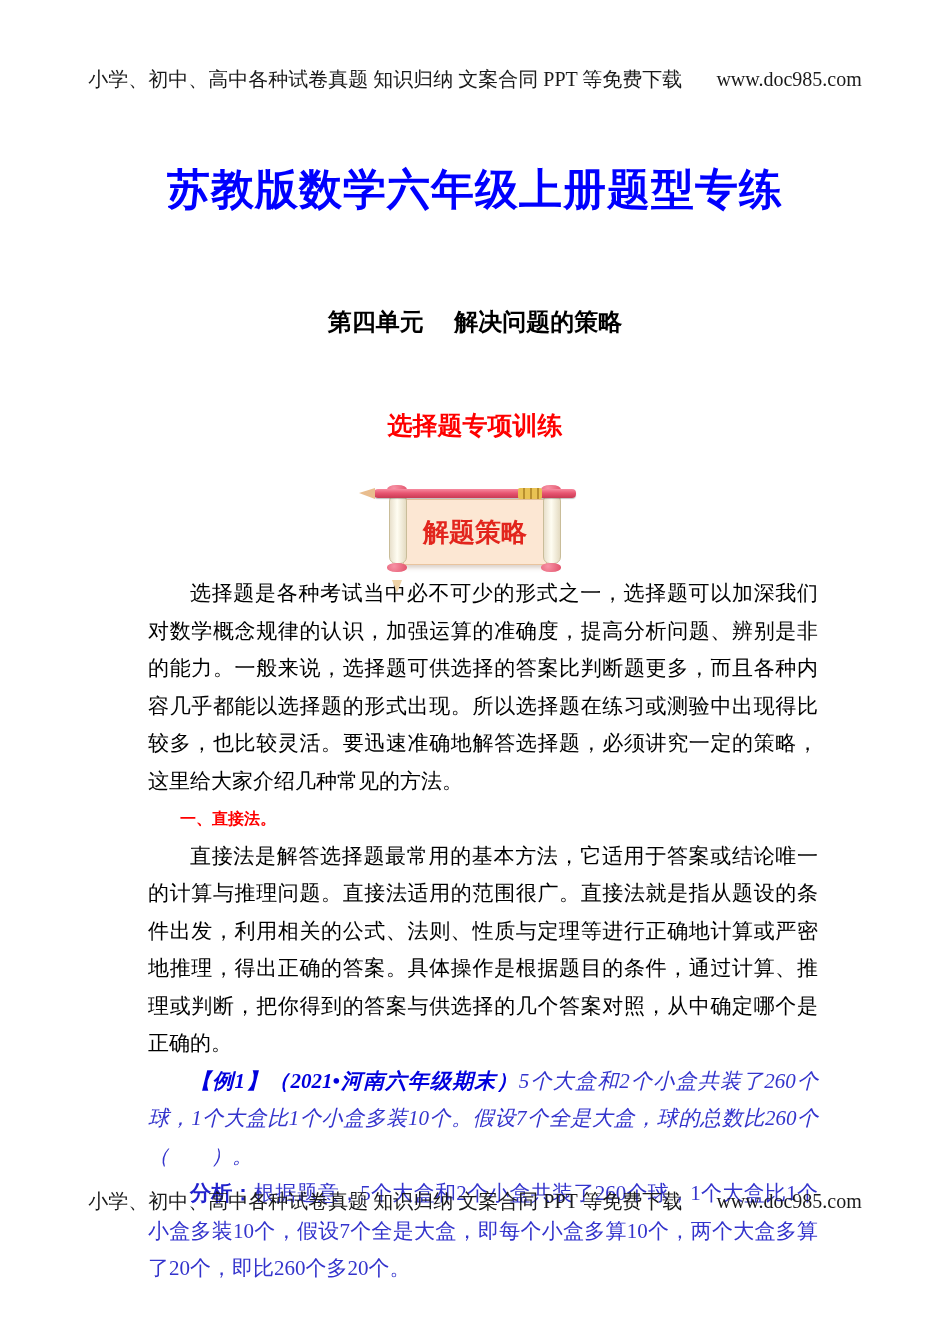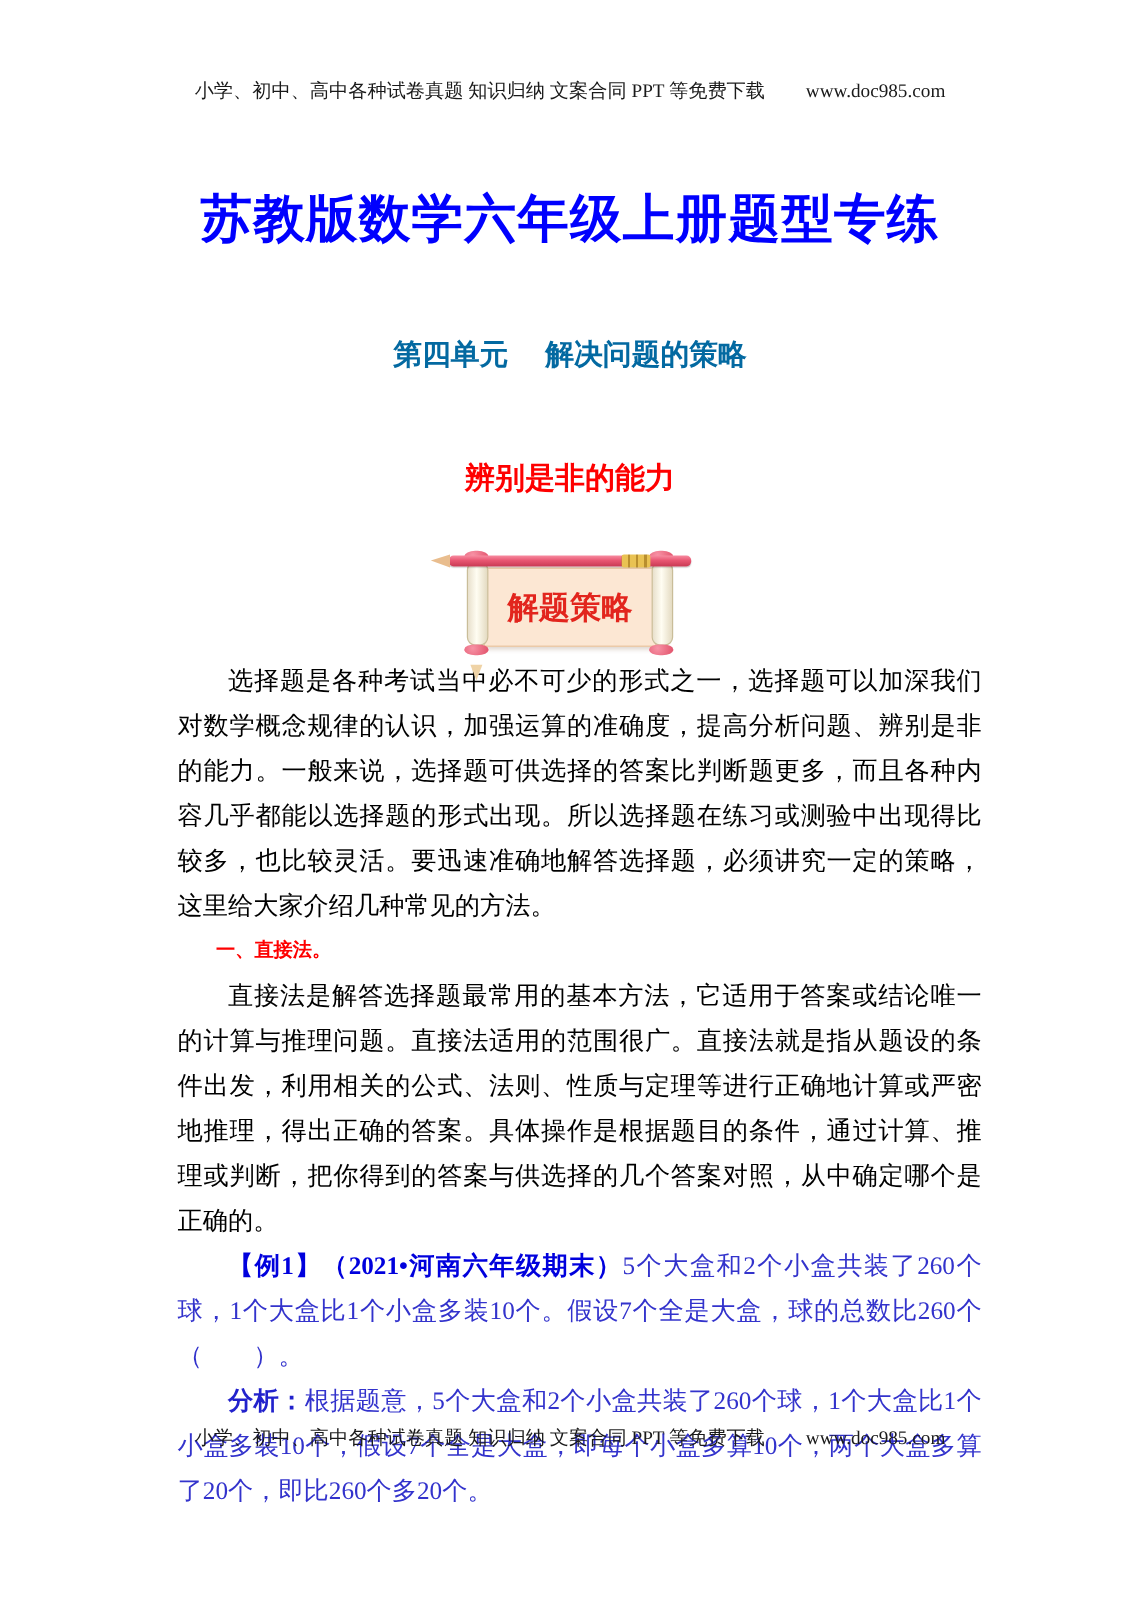--- a/index.html
+++ b/index.html
@@ -1,31 +1,31 @@
 <!DOCTYPE html>
 <html><head>
 <meta charset="utf-8">
 <style>
   html,body{margin:0;padding:0;background:#ffffff;}
   body{width:950px;height:1344px;position:relative;overflow:hidden;
        font-family:"Liberation Serif","DejaVu Serif",serif;color:#000;}
 
   
-  .site-bar{width:100%;text-align:center;font-size:16px;color:#1a1a1a;
+  .site-bar{width:100%;text-align:center;font-size:20px;color:#1a1a1a;
             font-family:"Liberation Serif","DejaVu Serif",serif;white-space:nowrap;}
   .site-bar .gap{display:inline-block;width:34px;}
   .page-header{padding-top:66px;}
   .page-footer{position:absolute;left:0;top:1188px;}
 
   
   .doc-title{margin:70px 0 0 0;text-align:center;font-size:43px;line-height:52px;
              font-weight:bold;color:#0000fe;
              font-family:"Liberation Sans","DejaVu Sans",sans-serif;letter-spacing:1px;}
-  .unit-heading{margin-top:72px;text-align:center;font-size:24px;line-height:30px;
-                font-weight:bold;color:#0369a1;
+  .unit-heading{margin-top:92px;text-align:center;font-size:24px;line-height:30px;
+                font-weight:bold;color:#000000;
                 font-family:"Liberation Sans","DejaVu Sans",sans-serif;}
   .section-heading{margin-top:73px;text-align:center;font-size:25px;line-height:31px;
                    font-weight:bold;color:#fe0000;
                    font-family:"Liberation Sans","DejaVu Sans",sans-serif;}
 
   
   .banner{position:relative;width:186px;height:92px;margin:40px auto 0 auto;}
   .banner-panel{position:absolute;left:21px;right:21px;top:18px;bottom:8px;
                 background:#fce7d3;border:1px solid #e9c49e;
                 box-shadow:2px 3px 4px rgba(120,80,50,.25);
@@ -53,38 +53,38 @@
   .roller-tip{position:absolute;left:10px;bottom:-20px;width:0;height:0;z-index:1;
           border-left:5px solid transparent;border-right:5px solid transparent;
           border-top:13px solid #efd3a6;}
 
   
   .content{width:670px;margin:2px 0 0 148px;font-size:21px;line-height:37.5px;}
   .para{margin:0;text-align:justify;text-indent:2em;}
   .method-heading{margin:0;color:#fe0000;font-weight:bold;text-indent:2em;
                   font-size:16px;line-height:37.5px;
                   font-family:"Liberation Sans","DejaVu Sans",sans-serif;}
-  .example{color:#3333cc;}
+  .example{color:#3333cc;font-style:italic;}
   .example .ex-label{color:#0000dd;font-weight:bold;}
   .options{margin:0;text-indent:1.5em;color:#3333cc;text-align:left;}
   .analysis{color:#3333cc;}
   .analysis .an-label{font-weight:bold;color:#2222cc;}
 </style>
 </head>
 <body>
 
 <div class="site-bar page-header">
   <span>小学、初中、高中各种试卷真题 知识归纳 文案合同 PPT 等免费下载</span><span class="gap"></span><span>www.doc985.com</span>
 </div>
 
 <h1 class="doc-title">苏教版数学六年级上册题型专练</h1>
 
 <div class="unit-heading">第四单元　 解决问题的策略</div>
 
-<div class="section-heading">辨别是非的能力</div>
+<div class="section-heading">选择题专项训练</div>
 
 <div class="banner">
   <div class="pencil-h"></div>
   <div class="roller left"></div>
   <div class="roller-tip"></div>
   <div class="roller right"></div>
   <div class="banner-panel">
     <span class="banner-label">解题策略</span>
   </div>
 </div>

